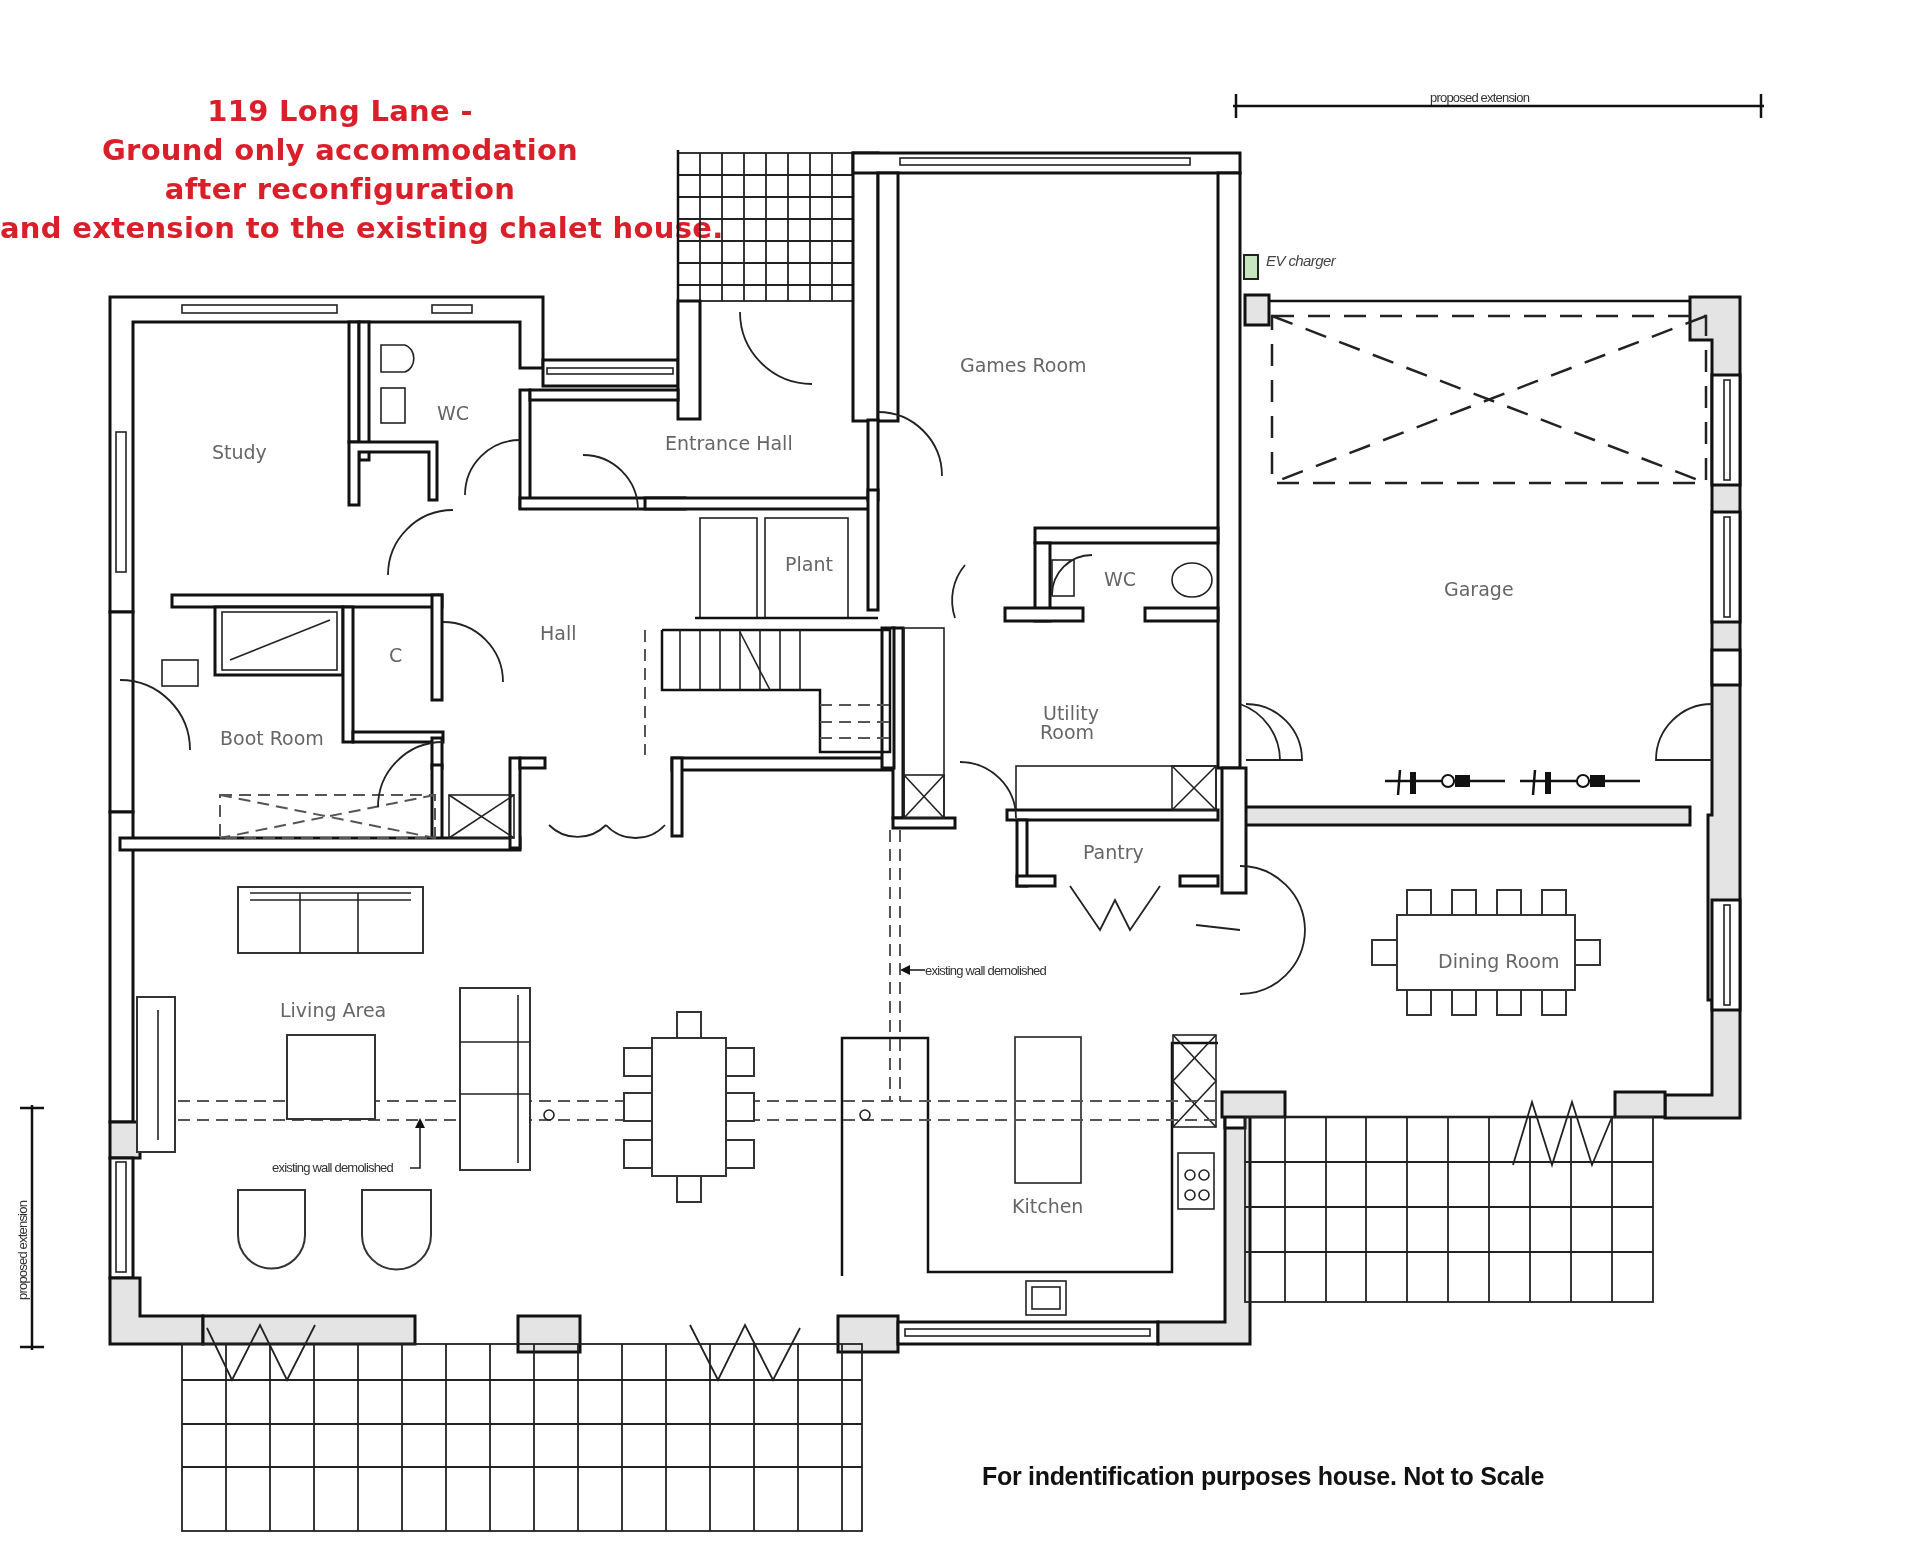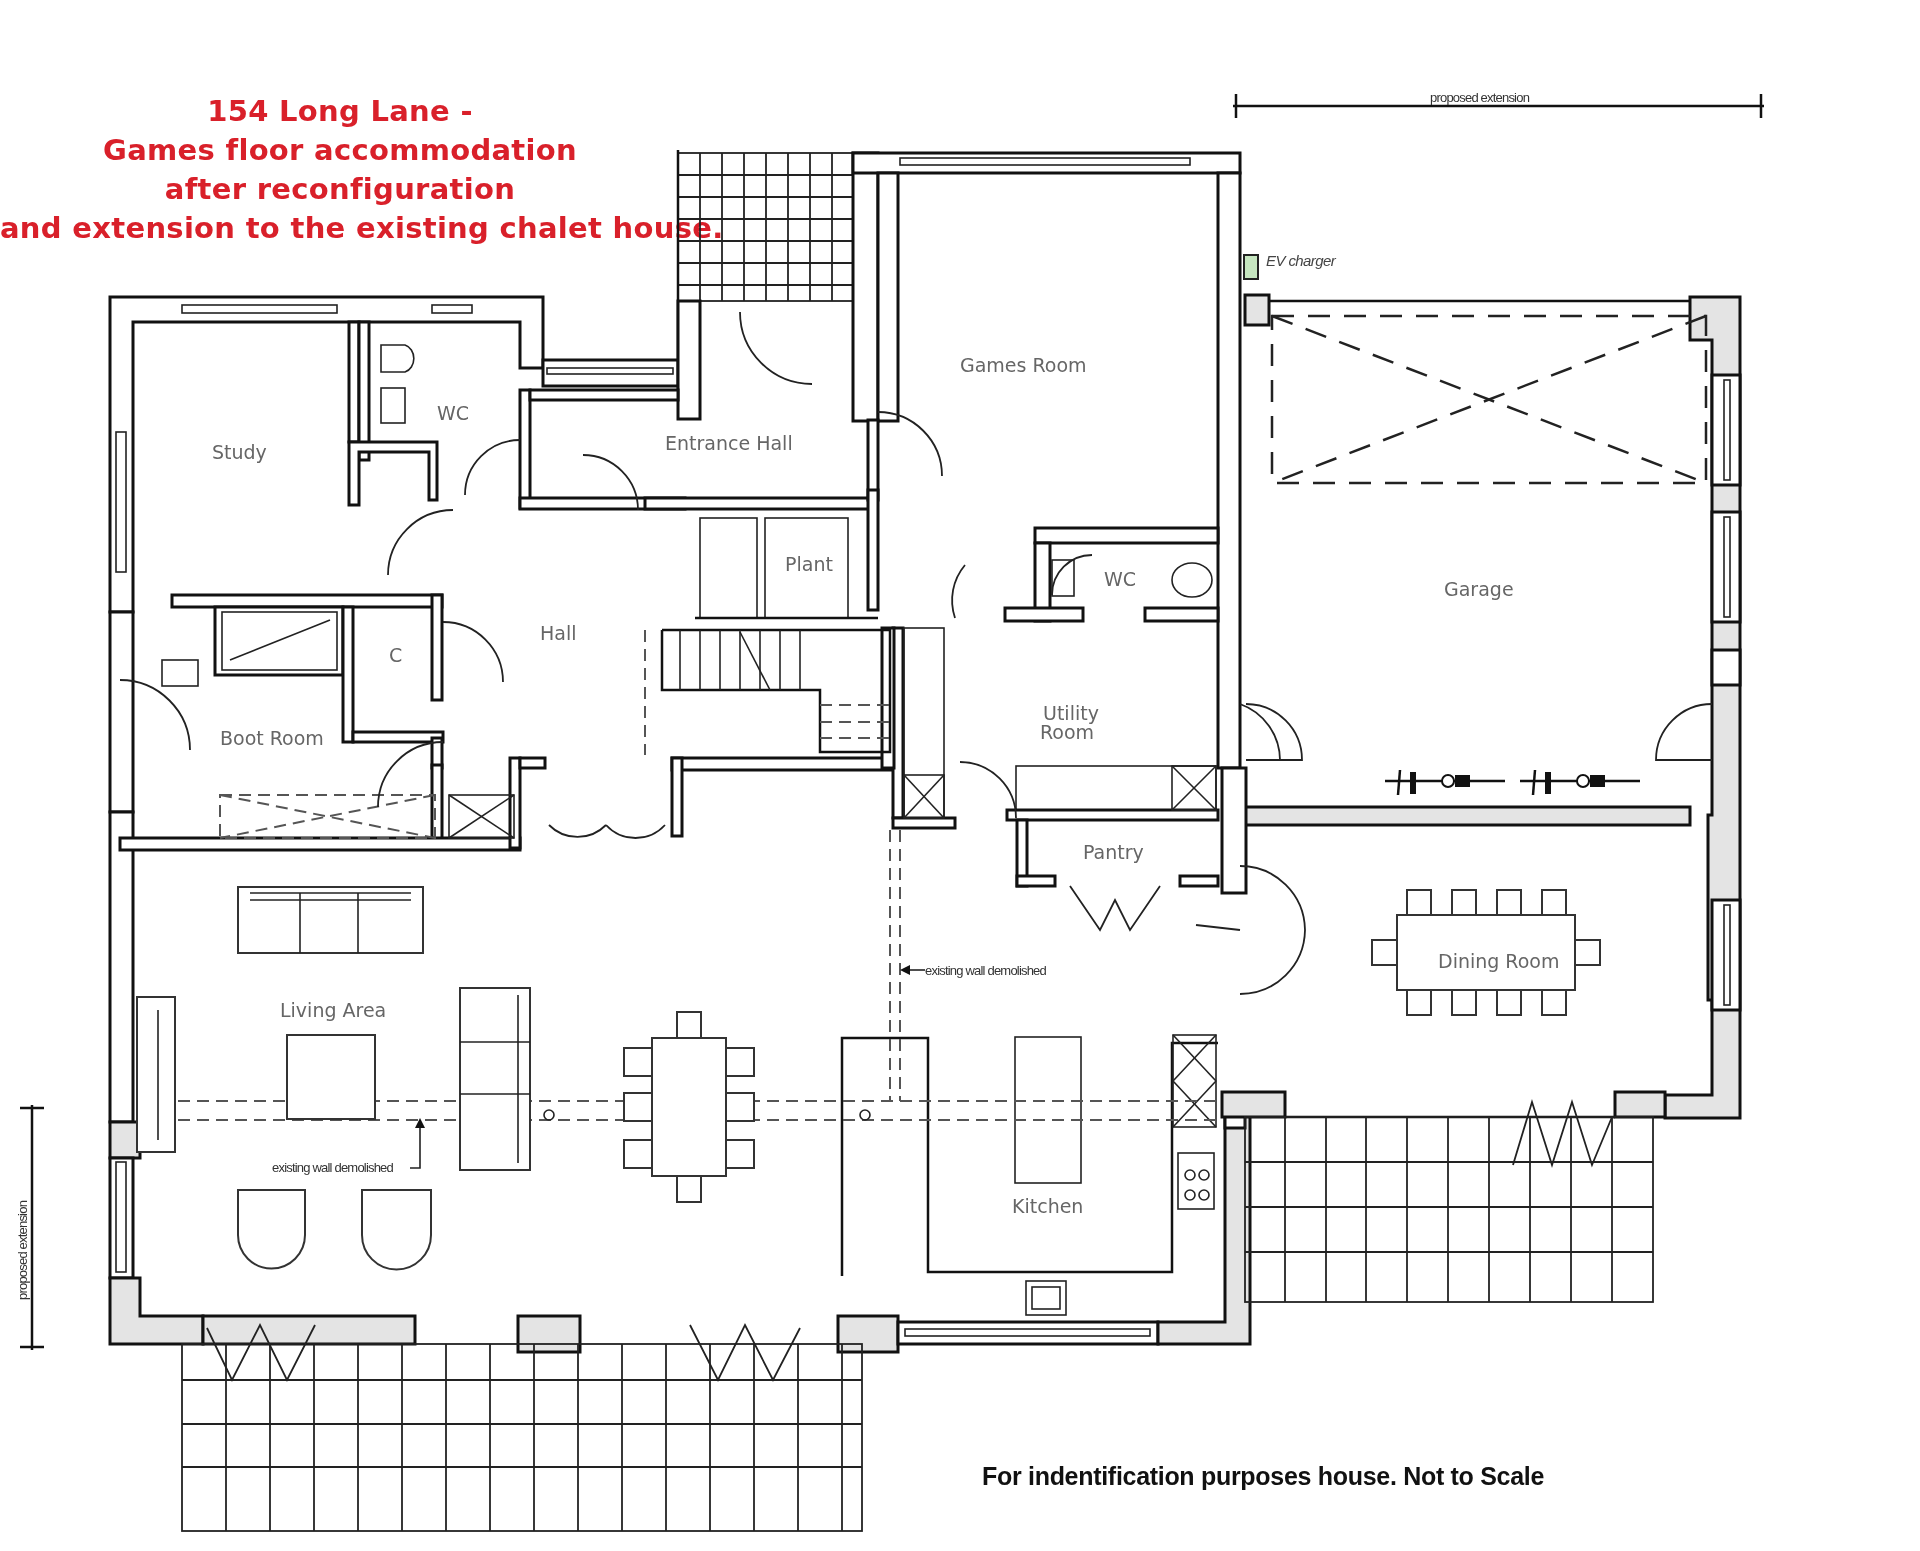--- a/index.html
+++ b/index.html
@@ -22,22 +22,22 @@
   .dash { stroke: #222; stroke-width: 2.5; fill: none; stroke-dasharray: 22 14; }
   .dashthin { stroke: #555; stroke-width: 2; fill: none; stroke-dasharray: 12 7; }
   .grid { stroke: #222; stroke-width: 1.8; fill: none; }
   .furn { stroke: #333; stroke-width: 2; fill: #fff; }
   .door { stroke: #222; stroke-width: 1.8; fill: none; }
 </style>
 </head>
 <body>
 
 <div class="title-block">
-  <div>154 Long Lane -</div>
-  <div>Games floor accommodation</div>
+  <div>119 Long Lane -</div>
+  <div>Ground only accommodation</div>
   <div>after reconfiguration</div>
   <div>and extension to the existing chalet house.</div>
 </div>
 
 <svg id="plan" viewBox="0 0 1920 1551" xmlns="http://www.w3.org/2000/svg">
 
   <g>
     <line class="ln" x1="1233" y1="106" x2="1764" y2="106"></line>
     <line class="ln" x1="1236" y1="94" x2="1236" y2="118"></line>
     <line class="ln" x1="1761" y1="94" x2="1761" y2="118"></line>

